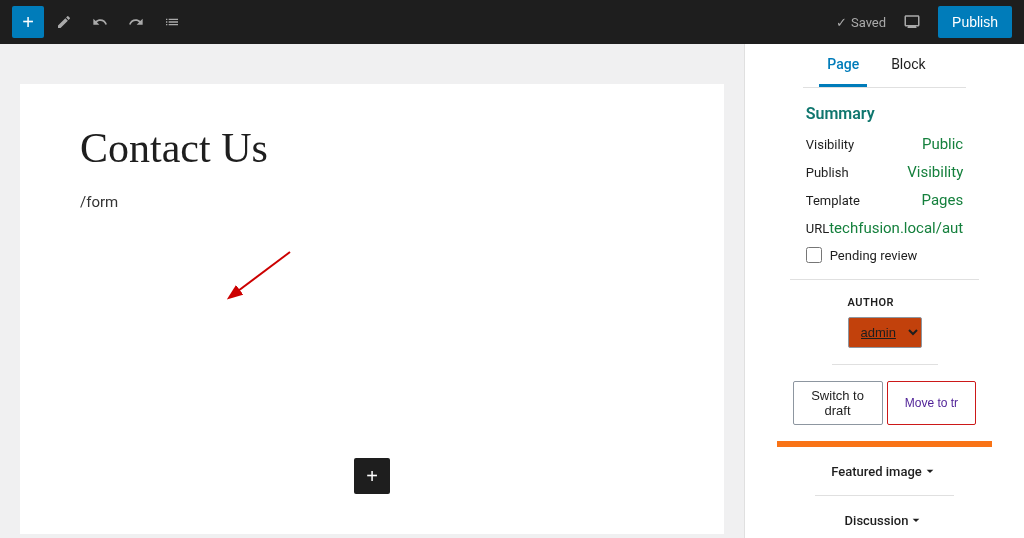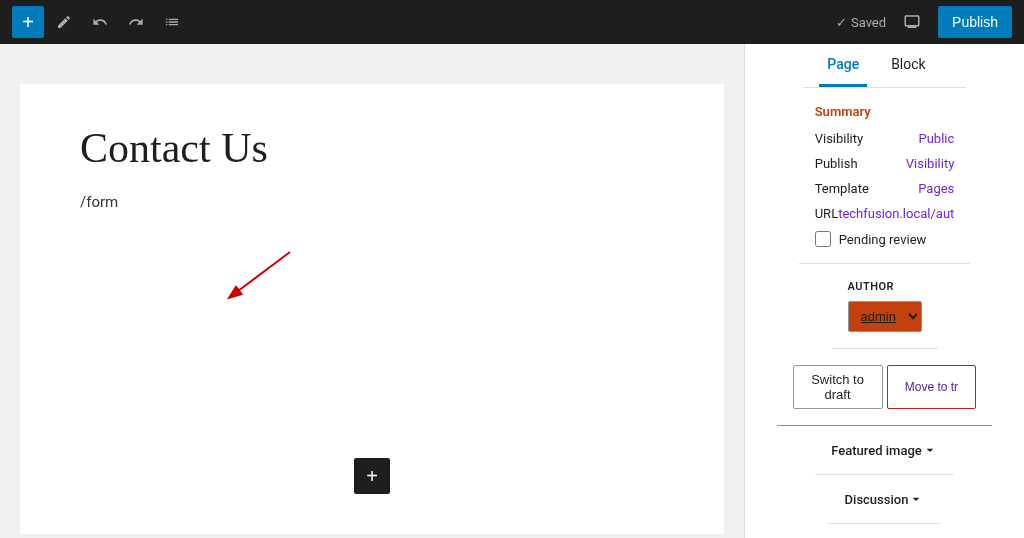--- a/index.html
+++ b/index.html
@@ -168,41 +168,41 @@
     .sidebar-tab.active {
       border-bottom-color: #007cba;
       color: #007cba;
       font-weight: 500;
     }
     .sidebar-section {
       padding: 16px;
       border-bottom: 1px solid #e0e0e0;
     }
     .sidebar-section-title {
-      font-size: 13px;
+      font-size: 16px;
       font-weight: 600;
-      color: #c2410c;
+      color: #0f766e;
       margin-bottom: 12px;
       text-transform: none;
     }
     .sidebar-row {
       display: flex;
       align-items: center;
       justify-content: space-between;
       margin-bottom: 10px;
       font-size: 13px;
     }
     .sidebar-row:last-child { margin-bottom: 0; }
     .sidebar-label {
       color: #1e1e1e;
       font-size: 13px;
     }
     .sidebar-value {
-      color: #6d28d9;
-      font-size: 13px;
+      color: #15803d;
+      font-size: 15px;
       cursor: pointer;
     }
     .sidebar-value.url {
       max-width: 140px;
       overflow: hidden;
       text-overflow: ellipsis;
       white-space: nowrap;
     }
     .pending-review-row {
       display: flex;
@@ -241,21 +241,21 @@
       font-size: 13px;
       color: #1e1e1e;
       background: #c2410c;
       cursor: pointer;
       text-decoration: underline;
     }
     .action-buttons {
       display: flex;
       gap: 4px;
       padding: 16px;
-      border-bottom: 1px solid #f97316;
+      border-bottom: 6px solid #f97316;
     }
     .btn-switch-draft {
       flex: 1;
       border: 1px solid #8d96a0;
       background: white;
       border-radius: 2px;
       padding: 6px 10px;
       font-size: 13px;
       color: #1e1e1e;
       cursor: pointer;

